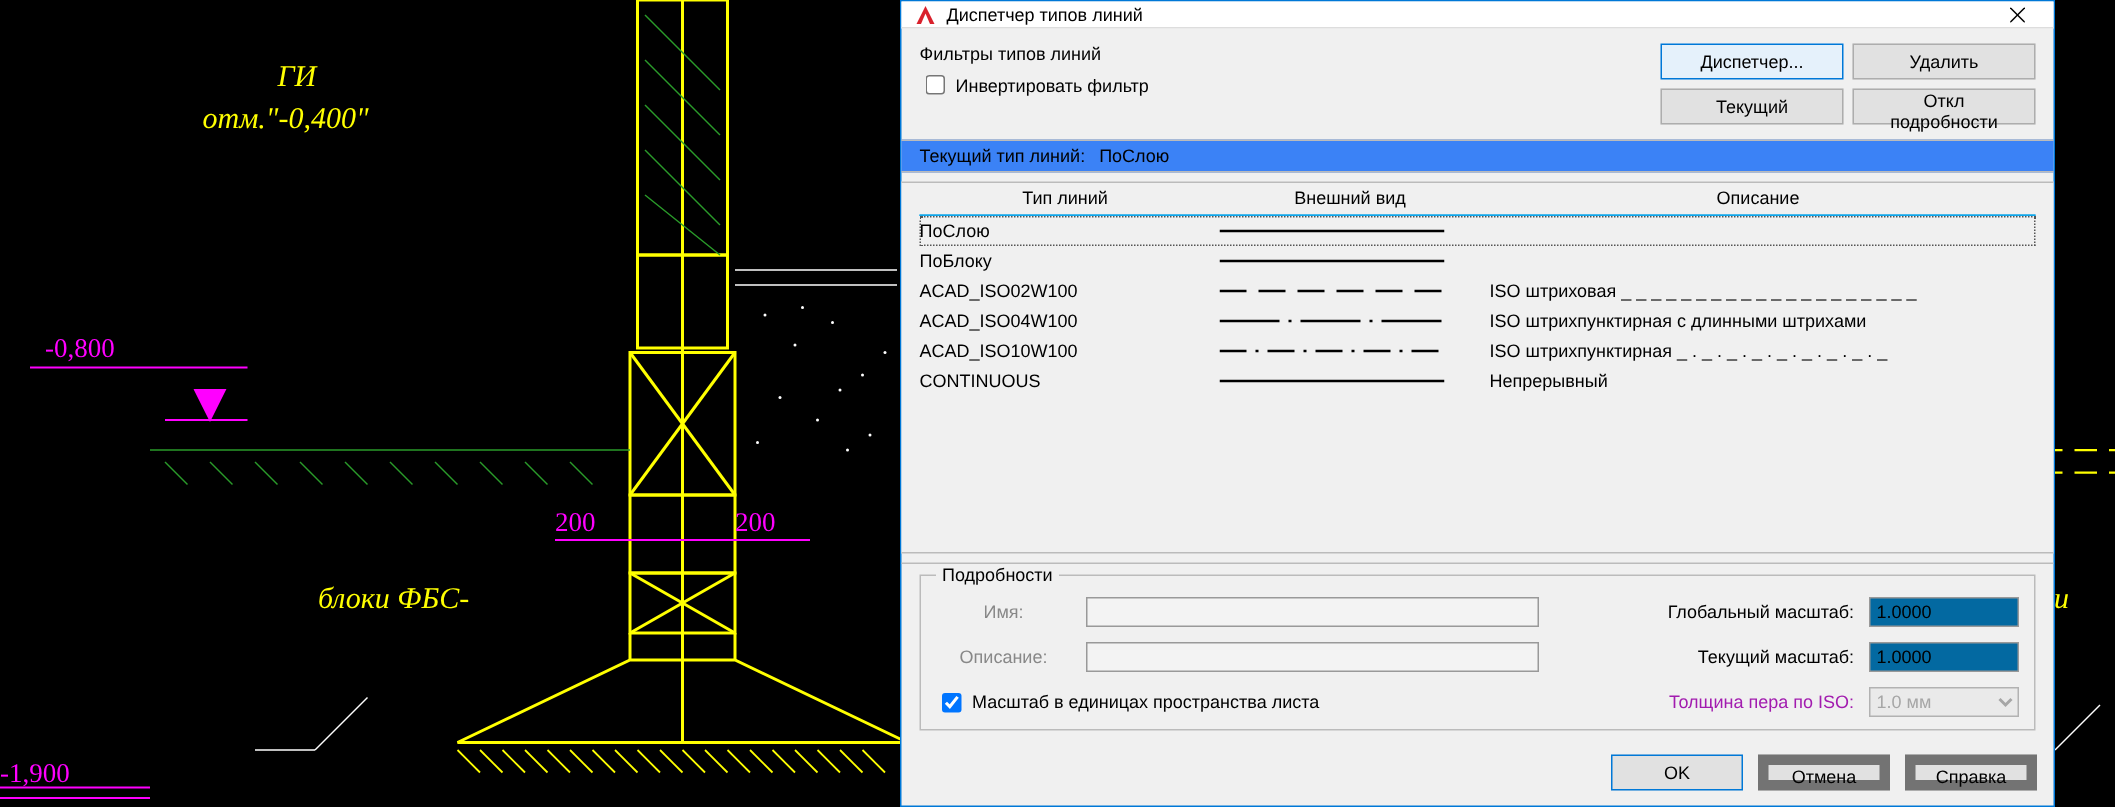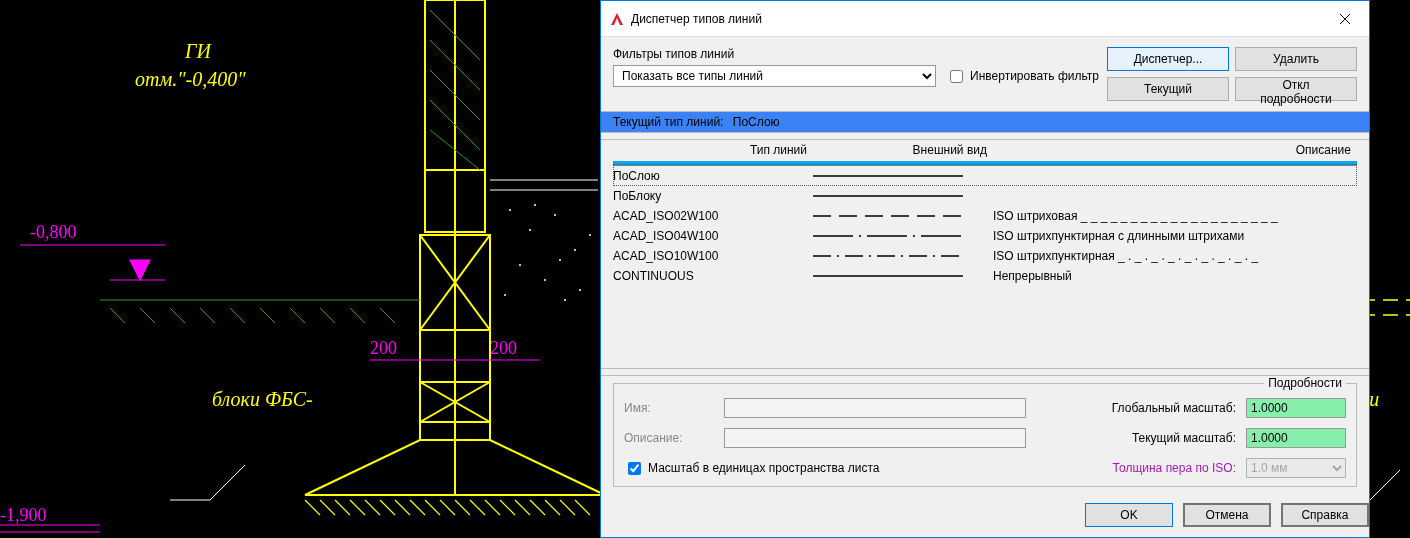--- a/index.html
+++ b/index.html
@@ -12,21 +12,21 @@
   .cad .label-fbs { position: absolute; left: 212px; top: 388px; color: #ffff00; font-size: 20px; font-family: "Times New Roman", serif; font-style: italic; }
   .cad .label-m08 { position: absolute; left: 30px; top: 222px; color: #ff00ff; font-size: 18px; font-family: "Times New Roman", serif; }
   .cad .label-m19 { position: absolute; left: 0px; top: 505px; color: #ff00ff; font-size: 18px; font-family: "Times New Roman", serif; }
   .cad .label-200a { position: absolute; left: 370px; top: 338px; color: #ff00ff; font-size: 18px; font-family: "Times New Roman", serif; }
   .cad .label-200b { position: absolute; left: 490px; top: 338px; color: #ff00ff; font-size: 18px; font-family: "Times New Roman", serif; }
   .cad .label-ki { position: absolute; left: 1360px; top: 388px; color: #ffff00; font-size: 20px; font-family: "Times New Roman", serif; font-style: italic; }
   .cad svg { position: absolute; left: 0; top: 0; width: 1410px; height: 538px; }
 
   
   .dialog { position: absolute; left: 600px; top: 0; width: 770px; height: 538px; background: #f0f0f0; border: 1px solid #0078d7; display: flex; flex-direction: column; }
-  .titlebar { height: 36px; background: #fff; display: flex; align-items: center; padding: 0 2px 0 8px; border-bottom: 1px solid #ddd; }
+  .titlebar { height: 18px; background: #fff; display: flex; align-items: center; padding: 0 2px 0 8px; border-bottom: 1px solid #ddd; }
   .titlebar .logo { width: 16px; height: 16px; margin-right: 6px; display: flex; align-items: center; justify-content: center; }
   .titlebar .title { flex: 1; font-size: 12px; color: #000; }
   .titlebar .close { width: 44px; height: 28px; display: flex; align-items: center; justify-content: center; cursor: pointer; }
   .titlebar .close svg { width: 10px; height: 10px; }
 
   .content { flex: 1; padding: 10px 12px 6px 12px; display: flex; flex-direction: column; gap: 6px; }
 
   .topgrid { display: grid; grid-template-columns: 1fr 250px; gap: 8px; align-items: start; }
   .filters-group { }
   .filters-label { margin-bottom: 4px; }
@@ -37,42 +37,42 @@
 
   .btns { display: grid; grid-template-columns: 1fr 1fr; gap: 6px; }
   .btns button { height: 24px; padding: 0 10px; border: 1px solid #adadad; background: #e1e1e1; cursor: pointer; }
   .btns button.highlight { border: 1.5px solid #0078d7; background: #e5f1fb; }
 
   .current-line { border: 1px solid #bbb; border-right: none; border-left: none; padding: 3px 4px; background: #3b82f6; margin: 4px -12px 0 -12px; padding-left: 12px; }
   .current-line span.val { margin-left: 6px; }
 
   .table-wrap { flex: 1; border: 1px solid #bbb; border-left: none; border-right: none; margin: 0 -12px; padding: 0 12px; background: #f0f0f0; min-height: 170px; }
   .lt-table { width: 100%; border-collapse: collapse; }
-  .lt-table thead th { text-align: right; font-weight: normal; padding: 3px 6px 4px 0; border-bottom: 5px solid #0ea5e9; }
+  .lt-table thead th { text-align: center; font-weight: normal; padding: 3px 6px 4px 0; border-bottom: 1px solid #0ea5e9; }
   .lt-table tbody td { padding: 3px 6px 3px 0; vertical-align: middle; height: 20px; }
   .lt-col-name { width: 200px; }
   .lt-col-app { width: 180px; }
   .lt-table tbody tr.focusrow td { }
   .lt-table tbody tr.focusrow { outline: 1px dotted #555; outline-offset: -1px; }
 
   .details { border-top: 1px solid #bbb; margin: 0 -12px; padding: 0 12px 4px 12px; }
   .details fieldset { border: 1px solid #bbb; padding: 8px 10px; margin: 0; }
-  .details legend { padding: 0 4px; text-align: right; }
+  .details legend { padding: 0 4px; }
   .details-grid { display: grid; grid-template-columns: 90px 1fr 200px 100px; gap: 10px 10px; align-items: center; }
-  .details-grid .lbl.disabled { color: #888; }
-  .details-grid input[type=text] { width: 100%; height: 20px; border: 1px solid #999; padding: 1px 4px; background: #86efac; }
+  .details-grid .lbl.disabled { color: #888; text-align: center; }
+  .details-grid input[type=text] { width: 100%; height: 20px; border: 1px solid #999; padding: 1px 4px; background: #0369a1; }
   .details-grid input[disabled] { background: #f3f3f3; color: #888; }
   .details-grid .wide { grid-column: 1 / span 2; }
   .details-grid .rlabel { justify-self: end; white-space: nowrap; }
   .details-grid .rlabel.disabled { color: #a21caf; }
   .details-grid select { height: 20px; width: 100%; border: 1px solid #999; }
   .details-grid select[disabled] { background: #e8e8e8; color: #888; }
 
-  .footer { display: flex; justify-content: flex-end; gap: 10px; padding: 6px 0 10px 12px; }
-  .footer button { width: 88px; height: 24px; border: 2px solid #737373; background: #e1e1e1; cursor: pointer; }
+  .footer { display: flex; justify-content: flex-end; gap: 10px; padding: 6px 11px 10px 12px; }
+  .footer button { width: 88px; height: 24px; border: 7px solid #737373; background: #e1e1e1; cursor: pointer; }
   .footer button.default { border: 1.5px solid #0078d7; }
 </style>
 </head>
 <body>
 
 <div class="cad">
   <svg viewBox="0 0 1410 538">
 
     <g stroke="#ffff00" fill="none" stroke-width="2">
       <rect x="425" y="0" width="60" height="170"></rect>
@@ -195,23 +195,20 @@
           <line x1="10" y1="0" x2="0" y2="10" stroke="#000" stroke-width="1"></line>
         </svg>
     </div>
   </div>
 
   <div class="content">
     <div class="topgrid">
       <div class="filters-group">
         <div class="filters-label">Фильтры типов линий</div>
         <div class="filters-row">
-          <select>
-            <option>Показать все типы линий</option>
-          </select>
           <label class="checkbox-wrap">
             <input type="checkbox" style="">
             <span>Инвертировать фильтр</span>
           </label>
         </div>
       </div>
       <div class="btns">
         <button class="highlight">Диспетчер...</button>
         <button>Удалить</button>
         <button>Текущий</button>

